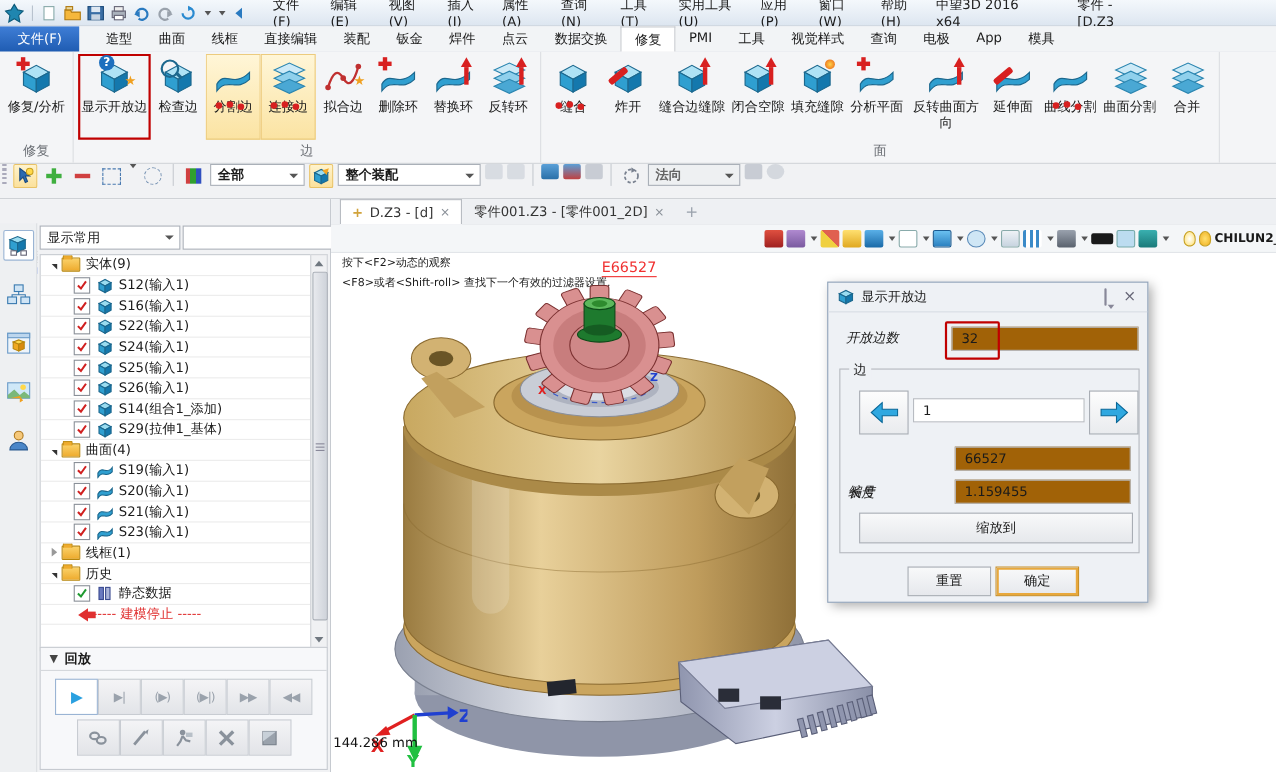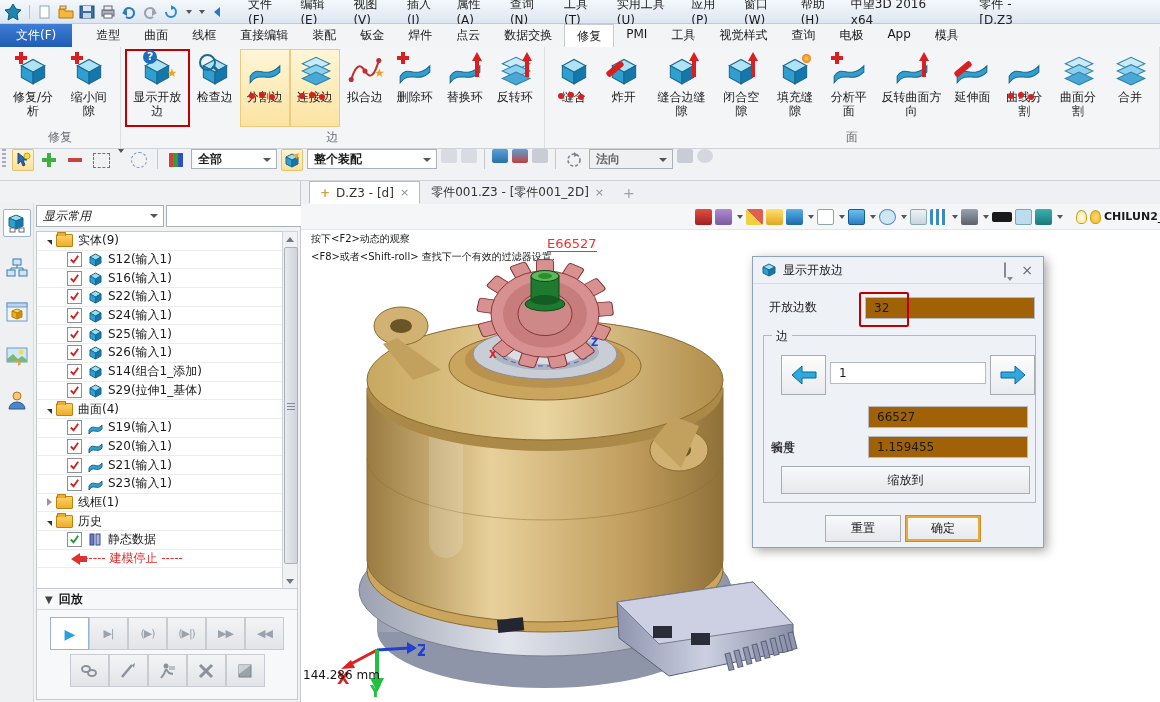--- a/index.html
+++ b/index.html
@@ -79,21 +79,21 @@
   .mgr-title{height:22px;border-bottom:6px solid #1d4ed8;display:flex;align-items:flex-end;padding:0 6px;margin-top:40px;}
   .mgr-title .sp{flex:1;}
   .wbtn{width:16px;height:14px;margin-left:4px;display:flex;align-items:center;justify-content:center;color:#667;}
   .wbtn .rest{width:8px;height:7px;border:1px solid #667;}
   .left-body{position:absolute;left:0;top:22px;right:0;bottom:0;display:flex;}
   .strip{width:33px;flex:none;background:#eef0f2;border-right:1px solid #d8dade;display:flex;flex-direction:column;align-items:center;padding-top:6px;gap:18px;}
   .sicon{width:26px;height:26px;display:flex;align-items:center;justify-content:center;}
   .sicon.on{background:#fff;border:1px solid #9ab4d4;border-radius:2px;}
   .mgr-content{flex:1;position:relative;background:#f1f2f4;}
   .filters{position:absolute;left:2px;top:2px;right:2px;height:24px;display:flex;gap:2px;}
-  .filters .combo{flex:0 0 128px;height:22px;font-style:italic;}
+  .filters .combo{flex:0 0 128px;height:22px;}
   .filters input{flex:1;height:22px;border:1px solid #aab0b8;box-sizing:border-box;padding:0 4px;font:inherit;}
   .tree{position:absolute;left:2px;top:28px;right:2px;height:359px;background:#fff;border:1px solid #c6cad0;overflow:hidden;}
   .trow{height:18.7px;display:flex;align-items:center;border-bottom:1px solid #ececec;padding-left:6px;box-sizing:border-box;}
   .arr{width:0;height:0;margin:0 4px 0 4px;}
   .arr.exp{border-left:5px solid transparent;border-top:5px solid #333;transform:translateY(2px);}
   .arr.col{border-top:4px solid transparent;border-bottom:4px solid transparent;border-left:5px solid #999;}
   .ficon{width:15px;height:11px;background:linear-gradient(#fbd26a,#eeab2e);border:1px solid #b8860b;border-radius:1px;position:relative;margin-right:5px;}
   .ficon::before{content:"";position:absolute;left:0;top:-3px;width:7px;height:3px;background:#eeab2e;border:1px solid #b8860b;border-bottom:none;border-radius:1px 1px 0 0;}
   .cb{width:13px;height:13px;background:#fff;border:1px solid #8a9098;margin:0 4px 0 24px;flex:none;display:flex;align-items:center;justify-content:center;}
   .cb svg{width:11px;height:11px;}
@@ -141,21 +141,21 @@
   .edge-tag{position:absolute;left:246px;top:6px;color:#f03030;font-size:13px;border-bottom:1px solid #f03030;}
   .scale-read{position:absolute;left:2px;top:438px;font-size:12px;color:#111;}
   
   .dlg{position:absolute;left:451px;top:26px;width:292px;height:292px;background:#eef1f5;
     border:1px solid #8fa2b8;box-shadow:3px 3px 10px rgba(0,0,0,.35);box-sizing:border-box;}
   .dlg-tb{height:26px;display:flex;align-items:center;gap:6px;padding:0 8px;border-bottom:1px solid #d8dde4;}
   .dlg-tb .sp{flex:1;}
   .dlg-ctl{color:#667;font-size:12px;width:16px;text-align:center;}
   .bubble{width:13px;height:9px;border:1px solid #889;border-radius:2px;position:relative;}
   .bubble::after{content:"";position:absolute;left:2px;bottom:-4px;border-left:3px solid transparent;border-right:3px solid transparent;border-top:4px solid #889;}
-  .dlg-row{position:absolute;display:flex;align-items:center;}
+  .dlg-row{position:absolute;display:flex;align-items:center;font-style:italic;}
   .field{background:#a16207;border:1px solid #b8bcc2;box-sizing:border-box;display:flex;align-items:center;padding-left:8px;height:22px;}
   .field.white{background:#fff;}
   .redmark{position:absolute;border:2px solid #c00000;border-radius:2px;}
   .grpbox{position:absolute;left:10px;top:78px;width:271px;height:166px;border:1px solid #b4b8be;}
   .grpbox .legend{position:absolute;left:8px;top:-8px;background:#eef1f5;padding:0 4px;}
   .abtn{position:absolute;width:43px;height:38px;background:linear-gradient(#fdfdfd,#e9ebee);border:1px solid #a8adb4;
     display:flex;align-items:center;justify-content:center;}
   .zbtn{position:absolute;background:linear-gradient(#f8f9fa,#e6e8ec);border:1px solid #a8adb4;
     display:flex;align-items:center;justify-content:center;}
   .zbtn.ok{box-shadow:0 0 0 2px #e8a83c inset;border-color:#c89028;}
@@ -251,28 +251,20 @@
   <div class="ribbon" id="ribbon-groups">
       <div class="rgroup">
         <div class="rbtns">
           <div class="rbtn">
             <div class="ricon"><svg viewBox="0 0 34 34">
                 <polygon points="6,13 17,7 28,13 17,19" fill="#aee2f5" stroke="#1c688e"></polygon>
                 <polygon points="6,13 17,19 17,30 6,24" fill="#2f9fd0" stroke="#1c688e"></polygon>
                 <polygon points="17,19 28,13 28,24 17,30" fill="#1478ad" stroke="#1c688e"></polygon>
               </svg><div class="ov ov-cross"></div></div>
             <div class="rlabel">修复/分析</div>
-          </div>
-          <div class="rbtn">
-            <div class="ricon"><svg viewBox="0 0 34 34">
-                <polygon points="6,13 17,7 28,13 17,19" fill="#aee2f5" stroke="#1c688e"></polygon>
-                <polygon points="6,13 17,19 17,30 6,24" fill="#2f9fd0" stroke="#1c688e"></polygon>
-                <polygon points="17,19 28,13 28,24 17,30" fill="#1478ad" stroke="#1c688e"></polygon>
-              </svg><div class="ov ov-cross"></div></div>
-            <div class="rlabel">缩小间隙</div>
           </div>
         </div>
         <div class="glabel">修复</div>
       </div>
       <div class="rgroup">
         <div class="rbtns">
           <div class="rbtn marked">
             <div class="ricon"><svg viewBox="0 0 34 34">
                 <polygon points="6,13 17,7 28,13 17,19" fill="#aee2f5" stroke="#1c688e"></polygon>
                 <polygon points="6,13 17,19 17,30 6,24" fill="#2f9fd0" stroke="#1c688e"></polygon>

